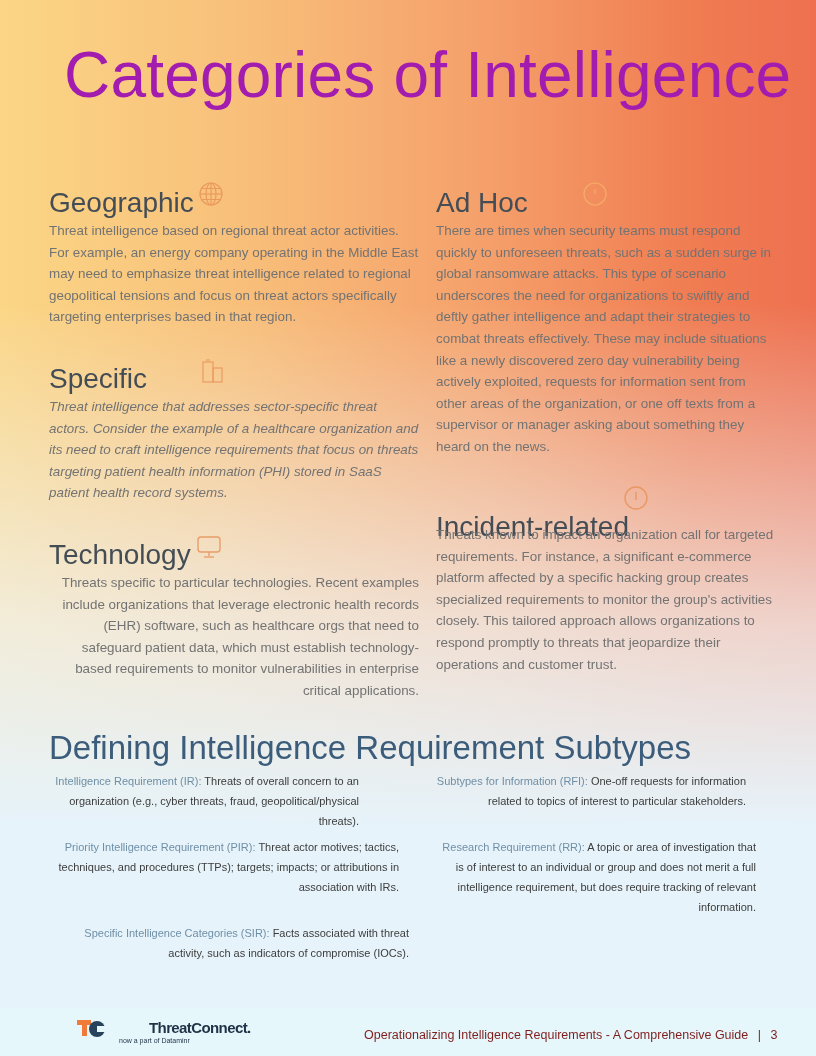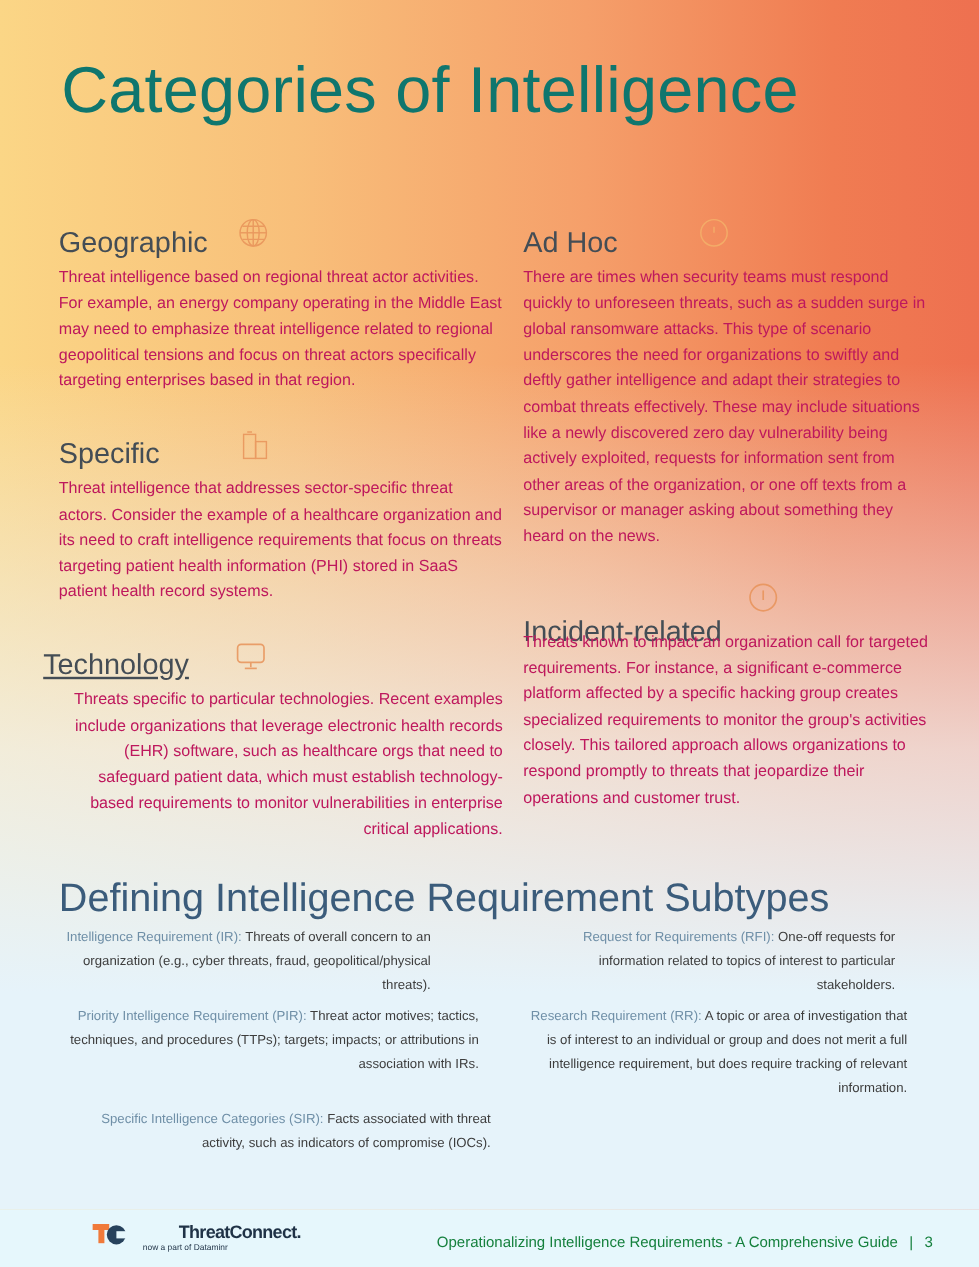--- a/index.html
+++ b/index.html
@@ -12,46 +12,46 @@
       position: absolute; left: 0; top: 0; width: 816px; height: 1008px;
       background:
         linear-gradient(180deg, rgba(234,246,251,0) 0%, rgba(234,246,251,0) 30%, rgba(239,244,246,0.75) 62%, rgba(230,243,250,1) 82%, rgba(230,243,250,1) 100%),
         linear-gradient(90deg, #fbd686 0%, #f8bf7a 30%, #f59f6a 60%, #f07c52 85%, #ee7050 100%);
     }
     .footer-band {
       position: absolute; left: 0; top: 1008px; width: 816px; height: 48px;
       background: #e6f7fc;
     }
     .page-title {
-      position: absolute; left: 51px; top: 46px; margin: 0;
-      font-size: 54px; line-height: 58px; font-weight: 400; color: #0f766e;
+      position: absolute; left: 64px; top: 46px; margin: 0;
+      font-size: 64px; line-height: 58px; font-weight: 400; color: #a21caf;
       letter-spacing: 0.2px;
     }
     .section-head {
-      position: absolute; font-size: 24px; line-height: 28px; color: #444d55; font-weight: 300;
+      position: absolute; font-size: 28px; line-height: 28px; color: #444d55; font-weight: 300;
       margin: 0;
     }
     .icon { position: absolute; width: 26px; height: 26px; opacity: 0.85; }
     .body-text {
-      position: absolute; font-size: 13.4px; line-height: 21.6px; color: #be185d;
+      position: absolute; font-size: 13.4px; line-height: 21.6px; color: #737373;
       margin: 0;
     }
     .sub-title {
       position: absolute; left: 49px; top: 728px; margin: 0;
       font-size: 33px; line-height: 40px; color: #3b5c7b; font-weight: 300; text-align: center;
     }
     .def {
       position: absolute; font-size: 11px; line-height: 20px; color: #3d3d3d; margin: 0; text-align: right;
     }
     .def .term { color: #6f8fa7; }
     .logo { position: absolute; left: 77px; top: 1019px; }
     .logo-name { position: absolute; left: 28px; top: 0px; font-size: 15px; font-weight: 700; color: #1f3246; letter-spacing: -0.6px; white-space: nowrap; margin-left: 44px; }
     .logo-sub { position: absolute; left: 42px; top: 18px; font-size: 7px; color: #1f3246; white-space: nowrap; }
     .footer-text {
-      position: absolute; left: 364px; top: 1028px; font-size: 12.5px; color: #15803d; white-space: nowrap;
+      position: absolute; left: 364px; top: 1028px; font-size: 12.5px; color: #7f1d1d; white-space: nowrap;
     }
   </style>
 </head>
 <body>
 
 <div class="bg"></div>
 <div class="footer-band"></div>
 
 <h1 class="page-title">
   <span>Categories of Intelligence</span><br>
@@ -66,23 +66,23 @@
   <path d="M4 7.5 H22 M4 18.5 H22"></path>
 </svg>
 <p class="body-text" style="left:49px; top:220px; width:370px;">Threat intelligence based on regional threat actor activities. For example, an energy company operating in the Middle East may need to emphasize threat intelligence related to regional geopolitical tensions and focus on threat actors specifically targeting enterprises based in that region.</p>
 
 <h2 class="section-head" style="left:49px; top:365px;">Specific</h2>
 <svg class="icon" style="left:199px; top:358px;" viewBox="0 0 26 26" fill="none" stroke="#e8935a" stroke-width="1.2">
   <rect x="4" y="4" width="10" height="20"></rect>
   <rect x="14" y="10" width="9" height="14"></rect>
   <line x1="7" y1="2" x2="11" y2="2"></line>
 </svg>
-<p class="body-text" style="left:49px; top:396px; width:370px;">Threat intelligence that addresses sector-specific threat actors. Consider the example of a healthcare organization and its need to craft intelligence requirements that focus on threats targeting patient health information (PHI) stored in SaaS patient health record systems.</p>
+<p class="body-text" style="left:49px; top:396px; width:370px;font-style:italic;">Threat intelligence that addresses sector-specific threat actors. Consider the example of a healthcare organization and its need to craft intelligence requirements that focus on threats targeting patient health information (PHI) stored in SaaS patient health record systems.</p>
 
-<h2 class="section-head" style="left:36px; top:541px;text-decoration:underline;">Technology</h2>
+<h2 class="section-head" style="left:49px; top:541px;">Technology</h2>
 <svg class="icon" style="left:196px; top:534px;" viewBox="0 0 26 26" fill="none" stroke="#e8935a" stroke-width="1.4">
   <rect x="2" y="3" width="22" height="15" rx="3"></rect>
   <line x1="13" y1="18" x2="13" y2="22"></line>
   <line x1="8" y1="23" x2="18" y2="23"></line>
 </svg>
 <p class="body-text" style="left:49px; top:572px; width:370px;text-align:right;">Threats specific to particular technologies. Recent examples include organizations that leverage electronic health records (EHR) software, such as healthcare orgs that need to safeguard patient data, which must establish technology-based requirements to monitor vulnerabilities in enterprise critical applications.</p>
 
 <h2 class="section-head" style="left:436px; top:189px;">Ad Hoc</h2>
 <svg class="icon" style="left:582px; top:181px;" viewBox="0 0 26 26" fill="none" stroke="#f4b26a" stroke-width="1.2">
   <circle cx="13" cy="13" r="11"></circle>
@@ -102,21 +102,21 @@
 <p class="def" style="left:49px; top:771px; width:310px;">
   <span class="term">Intelligence Requirement (IR):</span><span> Threats of overall concern to an organization (e.g., cyber threats, fraud, geopolitical/physical threats).</span>
 </p>
 <p class="def" style="left:49px; top:837px; width:350px;">
   <span class="term">Priority Intelligence Requirement (PIR):</span><span> Threat actor motives; tactics, techniques, and procedures (TTPs); targets; impacts; or attributions in association with IRs.</span>
 </p>
 <p class="def" style="left:49px; top:923px; width:360px;">
   <span class="term">Specific Intelligence Categories (SIR):</span><span> Facts associated with threat activity, such as indicators of compromise (IOCs).</span>
 </p>
 <p class="def" style="left:436px; top:771px; width:310px;">
-  <span class="term">Request for Requirements (RFI):</span><span> One-off requests for information related to topics of interest to particular stakeholders.</span>
+  <span class="term">Subtypes for Information (RFI):</span><span> One-off requests for information related to topics of interest to particular stakeholders.</span>
 </p>
 <p class="def" style="left:436px; top:837px; width:320px;">
   <span class="term">Research Requirement (RR):</span><span> A topic or area of investigation that is of interest to an individual or group and does not merit a full intelligence requirement, but does require tracking of relevant information.</span>
 </p>
 
 <div class="logo">
   <svg width="28" height="18" viewBox="0 0 28 18" style="position:absolute; left:0; top:1px;">
     <rect x="0" y="0" width="14" height="5" fill="#f07a3a"></rect>
     <rect x="5" y="0" width="5" height="16" fill="#f07a3a"></rect>
     <circle cx="20" cy="9" r="8" fill="#27425c"></circle>

